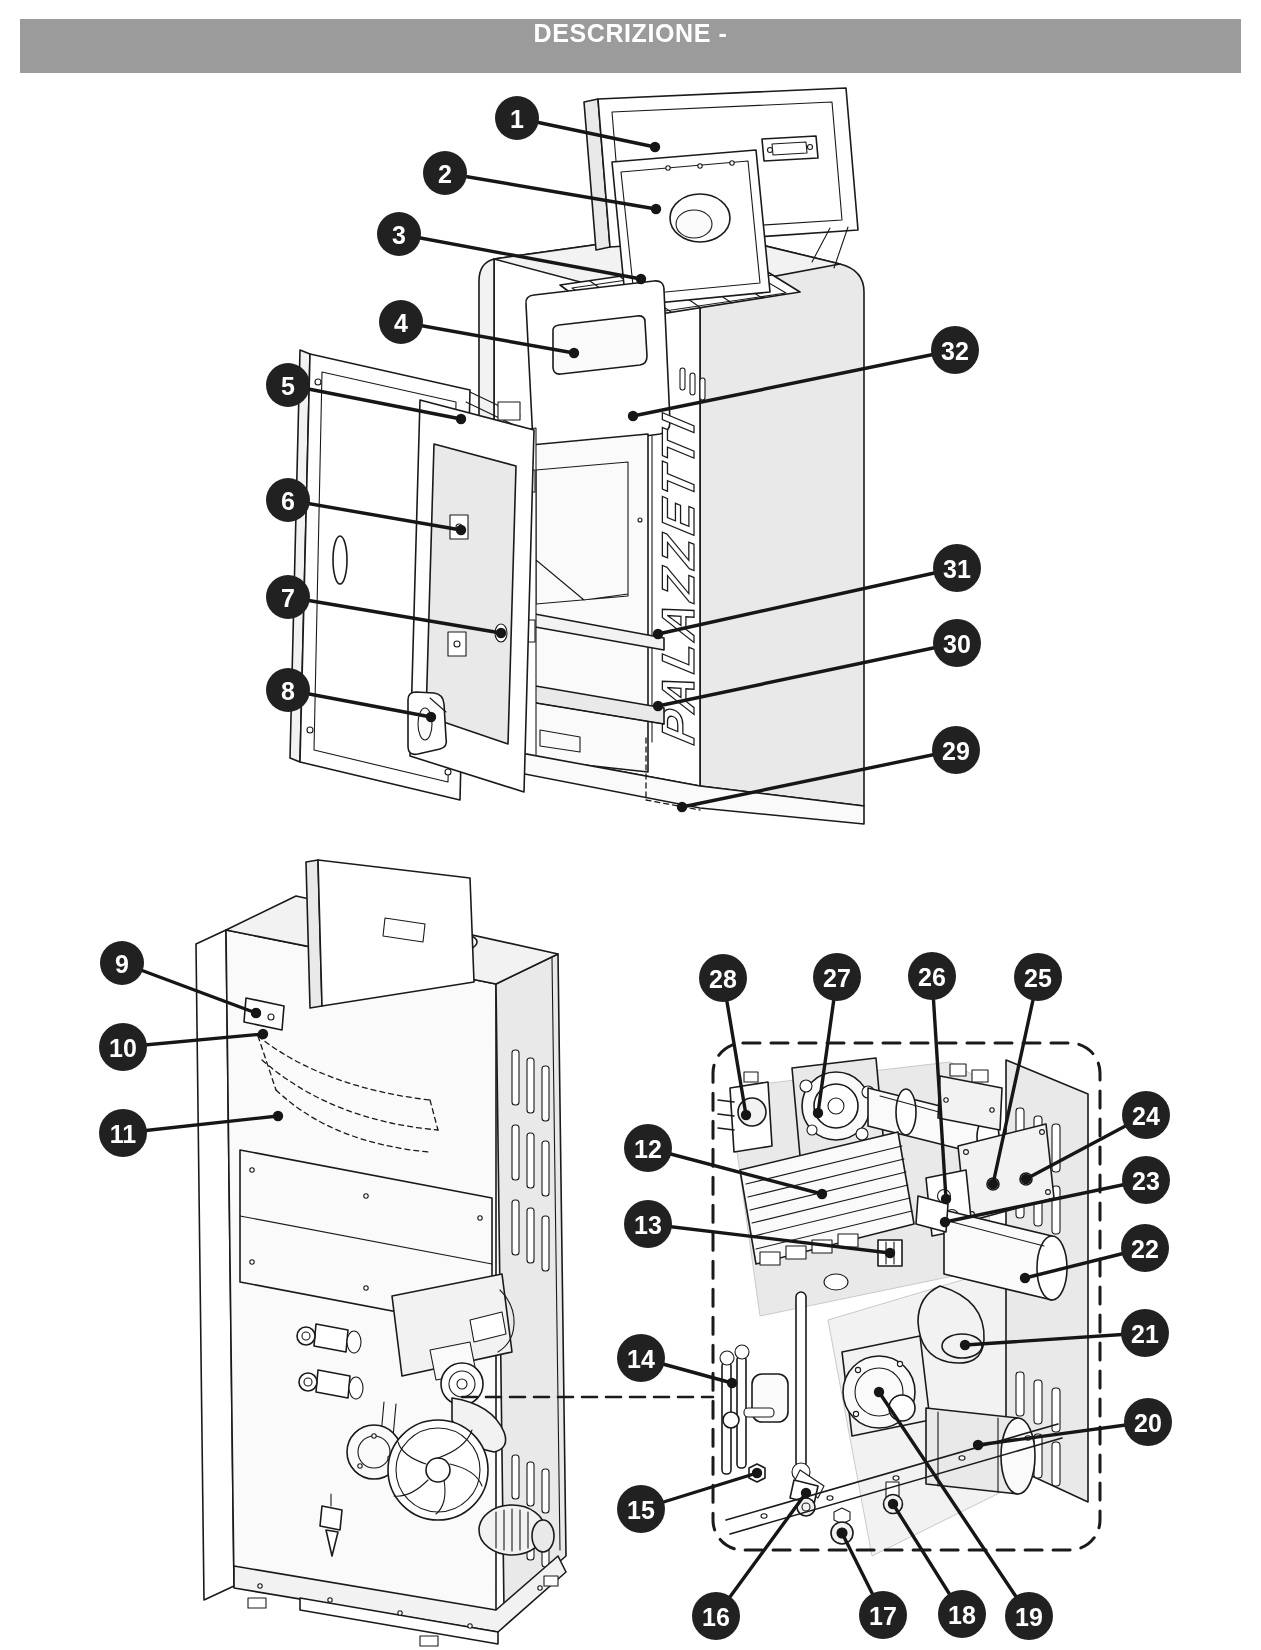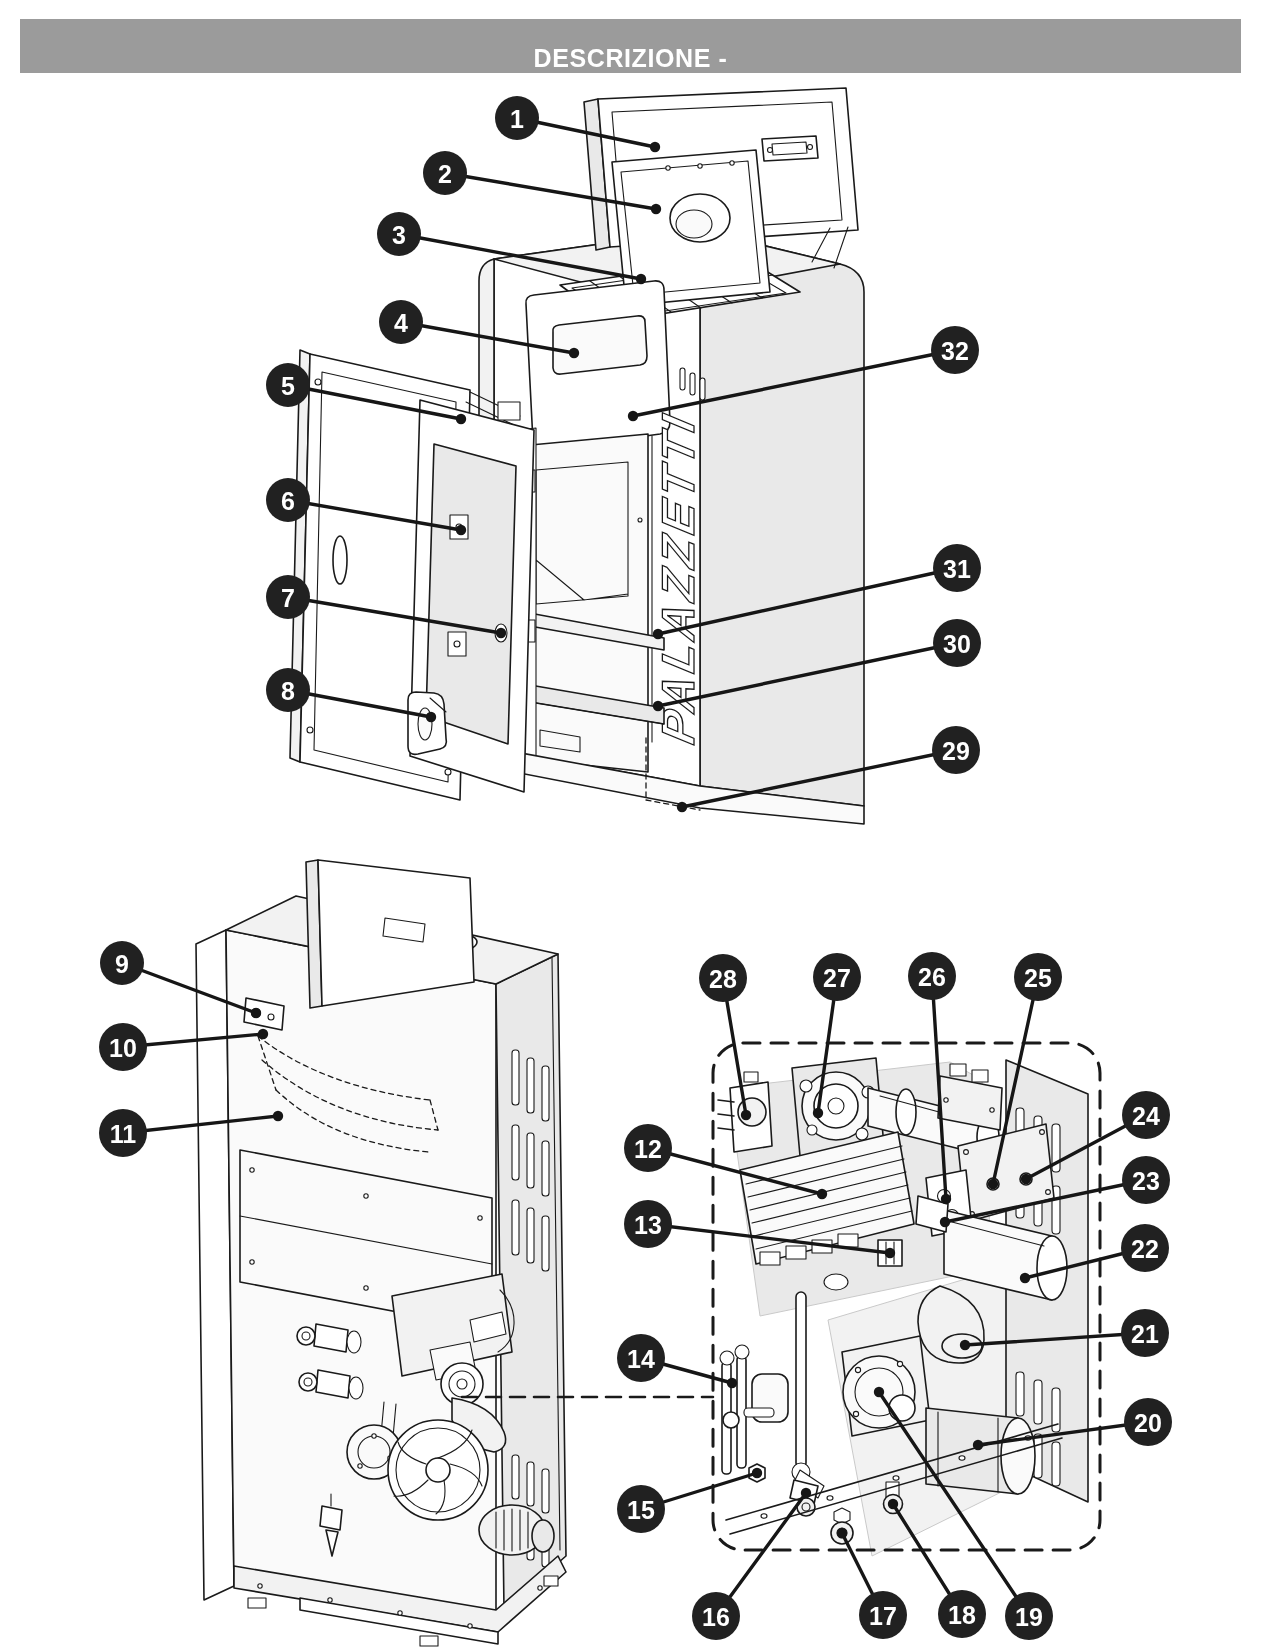--- a/index.html
+++ b/index.html
@@ -1,20 +1,20 @@
 <!DOCTYPE html>
 <html style="--header-bg: #9b9b9b; --header-text: #ffffff; --badge-bg: #212121; --badge-text: #ffffff; --line: #1a1a1a; --leader: #161616; --panel-light: #e9e9e9;"><head>
 <meta charset="utf-8">
 <style>
   html,body{margin:0;padding:0;background:#ffffff;}
   body{width:1261px;height:1650px;position:relative;overflow:hidden;
        font-family:"Liberation Sans",sans-serif;}
   .header{position:absolute;left:20px;top:19px;width:1221px;height:54px;
           background:var(--header-bg,#9b9b9b);color:var(--header-text,#fff);
-          display:flex;align-items:flex-end;justify-content:center;
+          display:flex;align-items:flex-start;justify-content:center;
           font-size:25px;letter-spacing:.6px;white-space:pre;}
   .header .bold{font-weight:700;}
   svg{position:absolute;left:0;top:0;}
   
   .s{stroke:#1a1a1a;stroke-width:1.6;stroke-linejoin:round;stroke-linecap:round;fill:none;}
   .thin{stroke-width:1.1;}
   .w{fill:#ffffff;}
   .g1{fill:#e9e9e9;}
   .g2{fill:#f2f2f2;}
   .g3{fill:#fafafa;}

